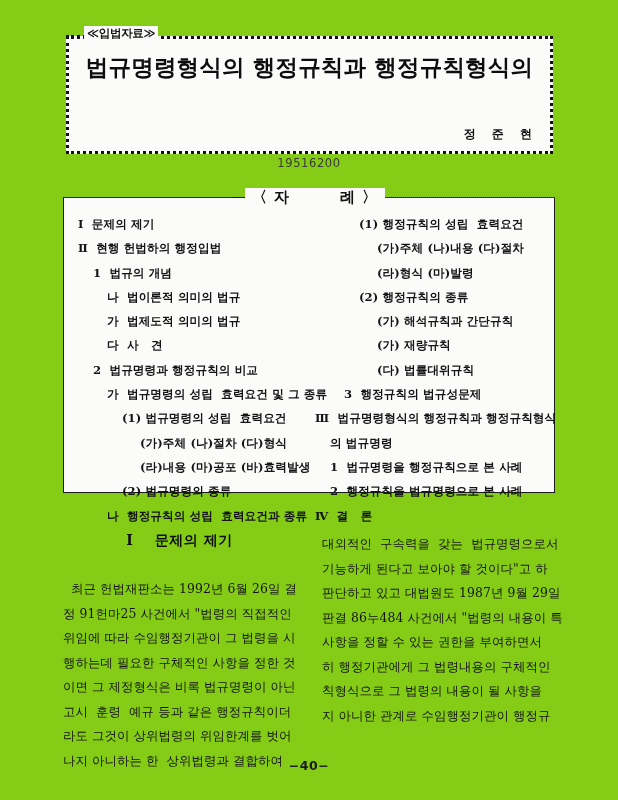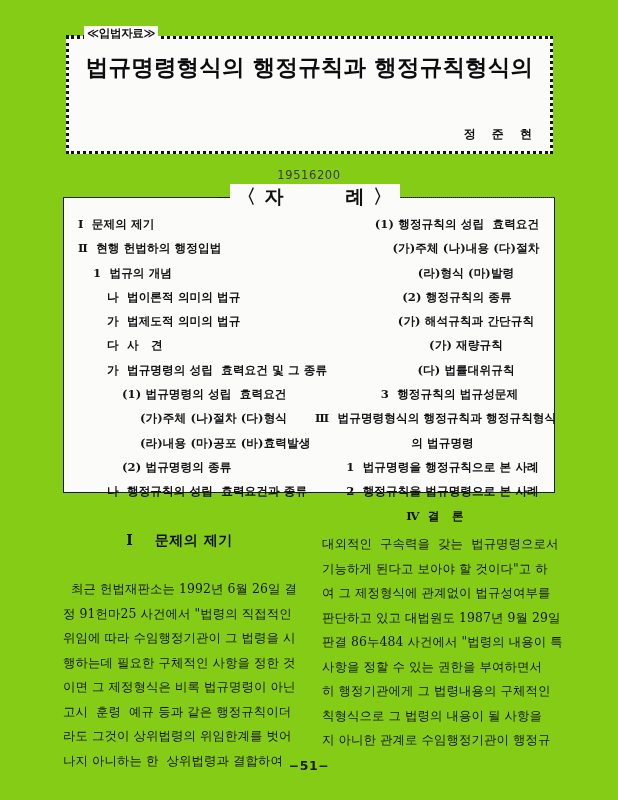--- a/index.html
+++ b/index.html
@@ -87,21 +87,20 @@
   .doc-id {
     position: absolute;
     left: 0;
     top: 156px;
     width: 618px;
     text-align: center;
     font-family: "DejaVu Sans", "Liberation Sans", sans-serif;
     font-size: 11.5px;
     letter-spacing: 0.6px;
     color: #3a3a3c;
-    margin-top: 12px;
   }
 
   
   .toc-box {
     position: absolute;
     left: 63px;
     top: 197px;
     width: 492px;
     height: 296px;
     border: 1.4px solid #1b1b1d;
@@ -121,42 +120,42 @@
   .toc-rule {
     flex: 1 1 auto;
     height: 0;
     border-top: 1.2px solid #2a2a2c;
   }
   .toc-rule.thin { border-top: 1px dotted #4a4a4c; }
   .toc-head-label {
     flex: 0 0 auto;
     padding: 0 7px;
     background: #fbfbfa;
-    font-size: 19px;
+    font-size: 15px;
     font-weight: bold;
     letter-spacing: 1px;
     color: #111;
     white-space: pre;
     margin-left: 12px;
   }
 
   .toc-cols {
     position: absolute;
     left: 63px;
     top: 212px;
     width: 492px;
     display: flex;
     z-index: 2;
   }
   .toc-col {
     width: 246px;
     box-sizing: border-box;
   }
   .toc-col.left { padding-left: 15px; }
-  .toc-col.right { padding-left: 6px; text-align: center; }
+  .toc-col.right { padding-left: 6px; }
   .toc-line {
     font-size: 11.6px;
     line-height: 24.3px;
     letter-spacing: 0.1px;
     color: #141416;
     white-space: pre;
     font-weight: 600;
   }
   .ind-0 { padding-left: 0px; }
   .ind-1 { padding-left: 15px; }
@@ -232,20 +231,21 @@
   </div>
 
   <div class="toc-cols">
     <div class="toc-col left">
         <div class="toc-line ind-0">Ⅰ  문제의 제기</div>
         <div class="toc-line ind-0">Ⅱ  현행 헌법하의 행정입법</div>
         <div class="toc-line ind-1">1  법규의 개념</div>
         <div class="toc-line ind-2">나  법이론적 의미의 법규</div>
         <div class="toc-line ind-2">가  법제도적 의미의 법규</div>
         <div class="toc-line ind-2">다  사   견</div>
+        <div class="toc-line ind-1">2  법규명령과 행정규칙의 비교</div>
         <div class="toc-line ind-2">가  법규명령의 성립  효력요건 및 그 종류</div>
         <div class="toc-line ind-3">(1) 법규명령의 성립  효력요건</div>
         <div class="toc-line ind-4">(가)주체 (나)절차 (다)형식</div>
         <div class="toc-line ind-4">(라)내용 (마)공포 (바)효력발생</div>
         <div class="toc-line ind-3">(2) 법규명령의 종류</div>
         <div class="toc-line ind-2">나  행정규칙의 성립  효력요건과 종류</div>
       </div>
     <div class="toc-col right">
         <div class="toc-line ind-3">(1) 행정규칙의 성립  효력요건</div>
         <div class="toc-line ind-4">(가)주체 (나)내용 (다)절차</div>
@@ -274,26 +274,25 @@
           <div class="body-line">이면 그 제정형식은 비록 법규명령이 아닌</div>
           <div class="body-line">고시  훈령  예규 등과 같은 행정규칙이더</div>
           <div class="body-line">라도 그것이 상위법령의 위임한계를 벗어</div>
           <div class="body-line">나지 아니하는 한  상위법령과 결합하여</div>
         </div>
     </div>
     <div class="body-col right">
       <div>
           <div class="body-line">대외적인  구속력을  갖는  법규명령으로서</div>
           <div class="body-line">기능하게 된다고 보아야 할 것이다"고 하</div>
-          <div class="body-line">여 그 제정형식에 관계없이 법규성여부를</div>
           <div class="body-line">판단하고 있고 대법원도 1987년 9월 29일</div>
           <div class="body-line">판결 86누484 사건에서 "법령의 내용이 특</div>
           <div class="body-line">사항을 정할 수 있는 권한을 부여하면서</div>
           <div class="body-line">히 행정기관에게 그 법령내용의 구체적인</div>
           <div class="body-line">칙형식으로 그 법령의 내용이 될 사항을</div>
           <div class="body-line">지 아니한 관계로 수임행정기관이 행정규</div>
         </div>
     </div>
   </div>
 
-  <div class="folio">−51−</div>
+  <div class="folio">−40−</div>
 
 </div>
 
 </body></html>

